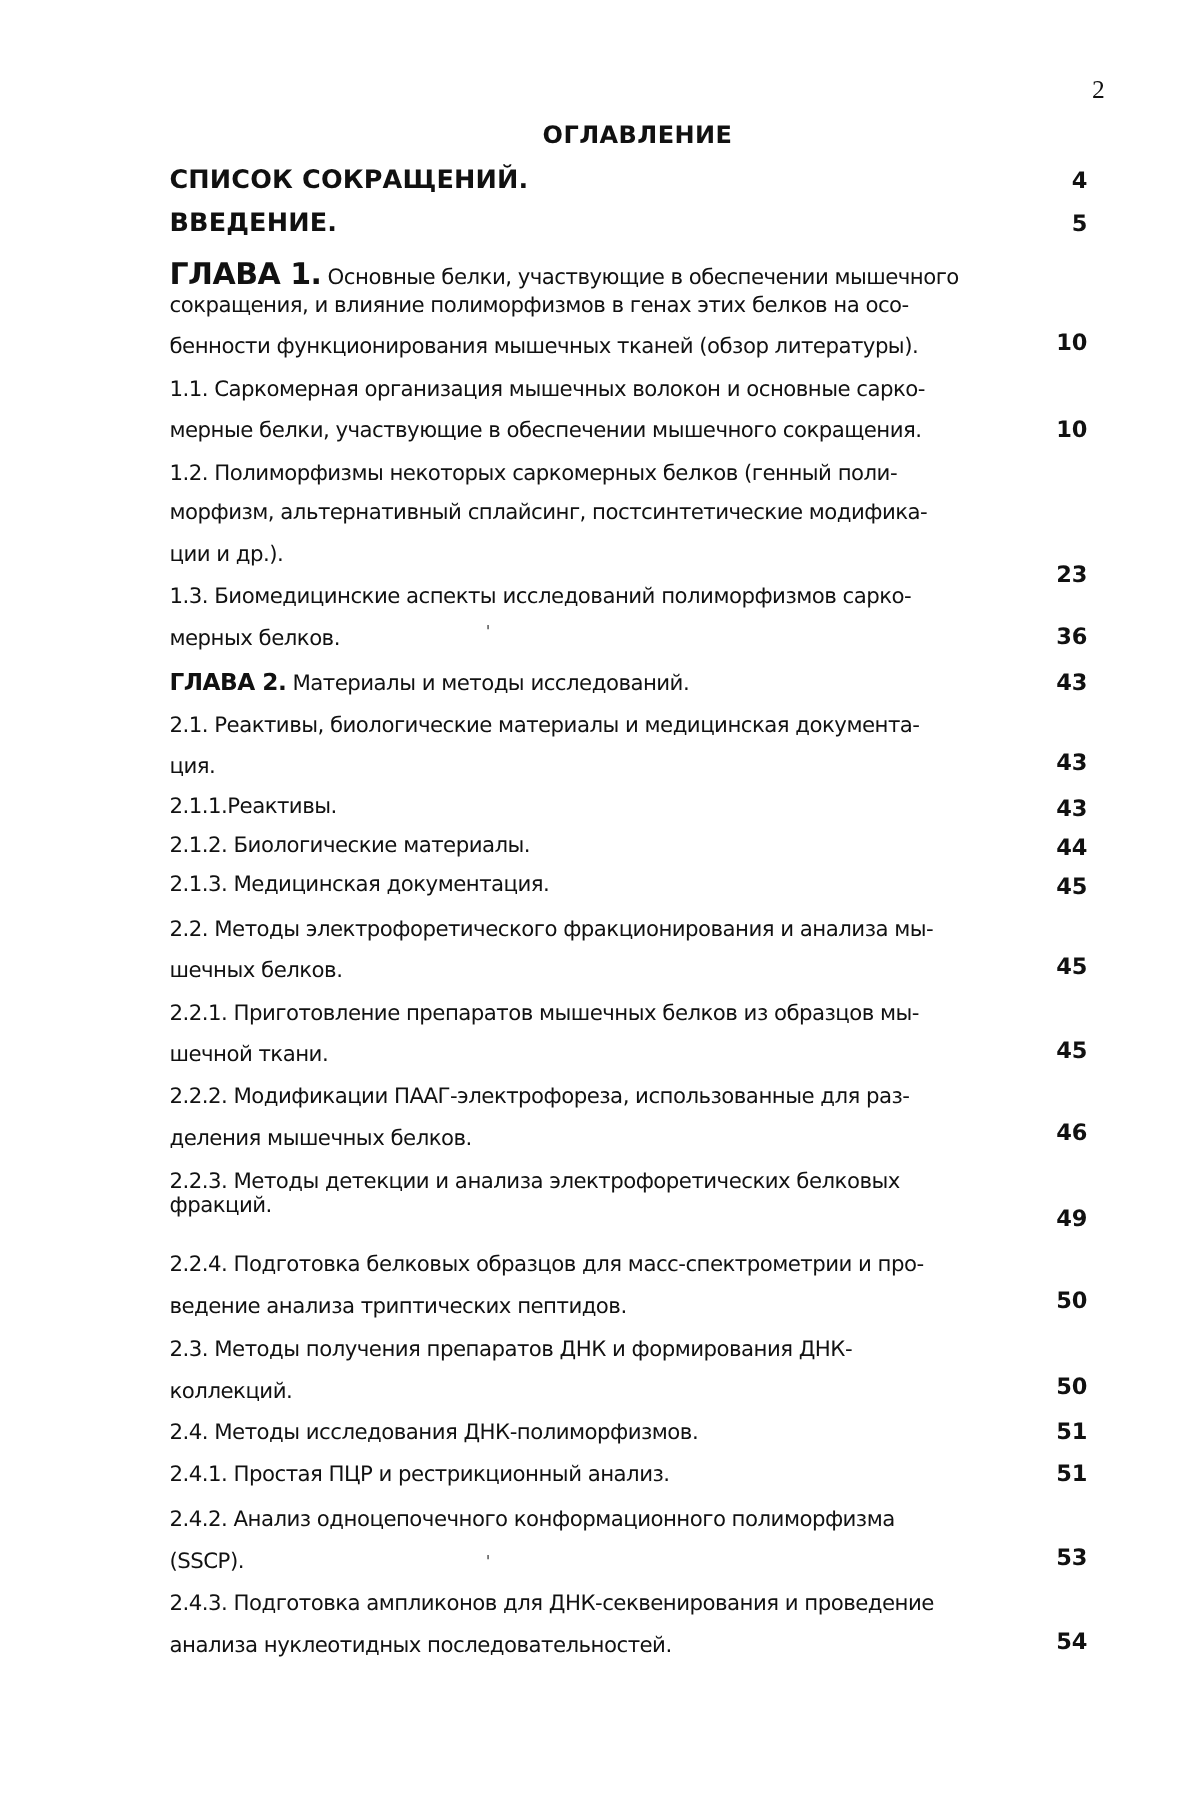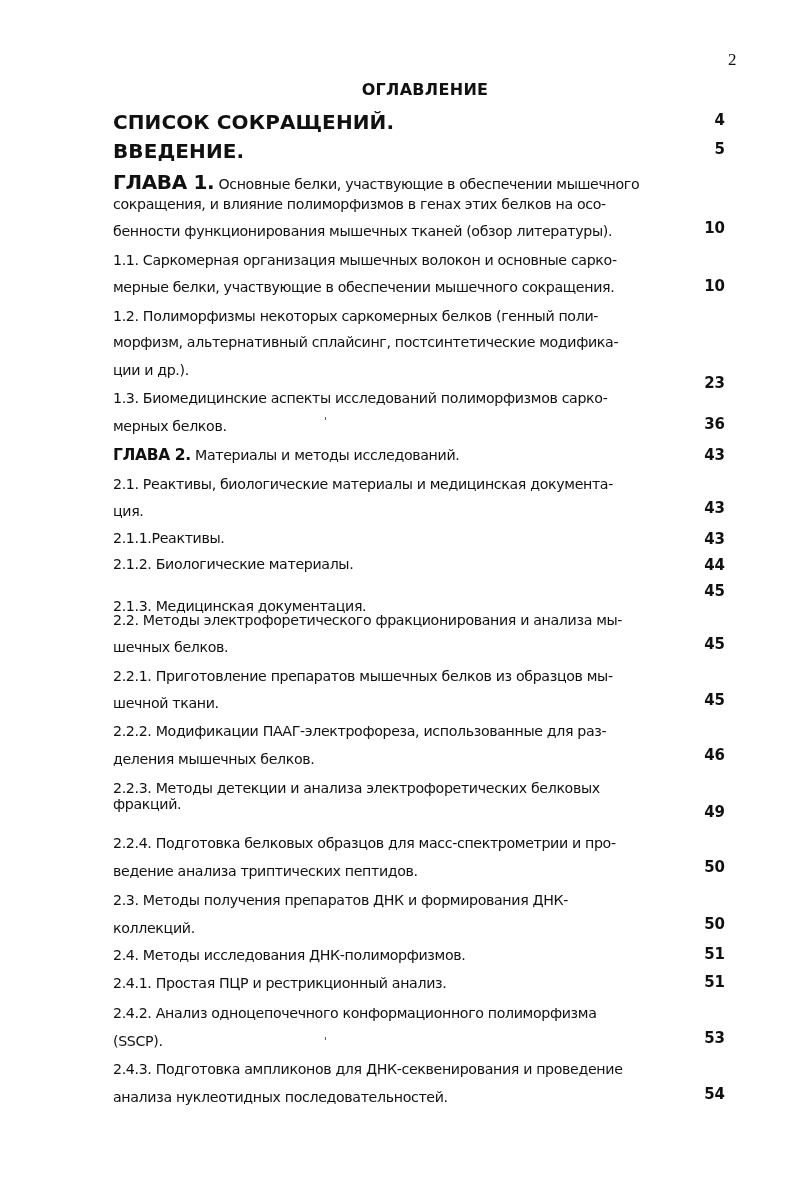--- a/index.html
+++ b/index.html
@@ -1,21 +1,21 @@
 <!DOCTYPE html>
 <html><head>
 <meta charset="utf-8">
 <style>
   html, body { margin: 0; padding: 0; background: #ffffff; }
   body { width: 796px; height: 1200px; position: relative; overflow: hidden; color: #111; }
   .page-num { position: absolute; top: 50px; left: 728px; font-family: "Liberation Serif", serif; font-size: 17px; }
   .title { position: absolute; top: 80px; left: 0; width: 850px; text-align: center; font-family: "DejaVu Sans", sans-serif; font-weight: bold; font-size: 16px; letter-spacing: 0.3px; }
   .entry { position: absolute; left: 113px; width: 610px; }
   .line { position: absolute; left: 0; white-space: nowrap; font-family: "DejaVu Sans", sans-serif; font-size: 14.2px; letter-spacing: -0.35px; transform-origin: left center; }
-  .line.top { font-weight: bold; font-size: 20px; letter-spacing: 0.1px; }
+  .line.top { font-weight: bold; font-size: 17px; letter-spacing: 0.1px; }
   .num { font-weight: normal; }
   .num.b { font-weight: bold; }
   .pg { position: absolute; left: 578px; width: 34px; text-align: right; font-family: "DejaVu Sans", sans-serif; font-weight: bold; font-size: 15px; }
   .mark { position: absolute; font-size: 10px; font-family: "DejaVu Sans", sans-serif; color: #333; }
 </style>
 </head>
 <body>
 
 <div class="page-num">2</div>
 <div class="title">ОГЛАВЛЕНИЕ</div>
@@ -72,21 +72,21 @@
   <div class="line" style="top:0px;"><span class="num">2.1.1.</span><span>Реактивы.</span></div>
   <div class="pg" style="top:0px;">43</div>
 </div>
 
 <div class="entry" style="top:556px;">
   <div class="line" style="top:0px;"><span class="num">2.1.2.</span><span> Биологические материалы.</span></div>
   <div class="pg" style="top:0px;">44</div>
 </div>
 
 <div class="entry" style="top:582px;">
-  <div class="line" style="top:16px;"><span class="num">2.1.3.</span><span> Медицинская документация.</span></div>
+  <div class="line" style="top:0px;"><span class="num">2.1.3.</span><span> Медицинская документация.</span></div>
   <div class="pg" style="top:0px;">45</div>
 </div>
 
 <div class="entry" style="top:612px;">
   <div class="line" style="top:0px;"><span class="num">2.2.</span><span> Методы электрофоретического фракционирования и анализа мы-</span></div>
   <div class="line" style="top:27px;">шечных белков.</div>
   <div class="pg" style="top:23px;">45</div>
 </div>
 
 <div class="entry" style="top:668px;">

